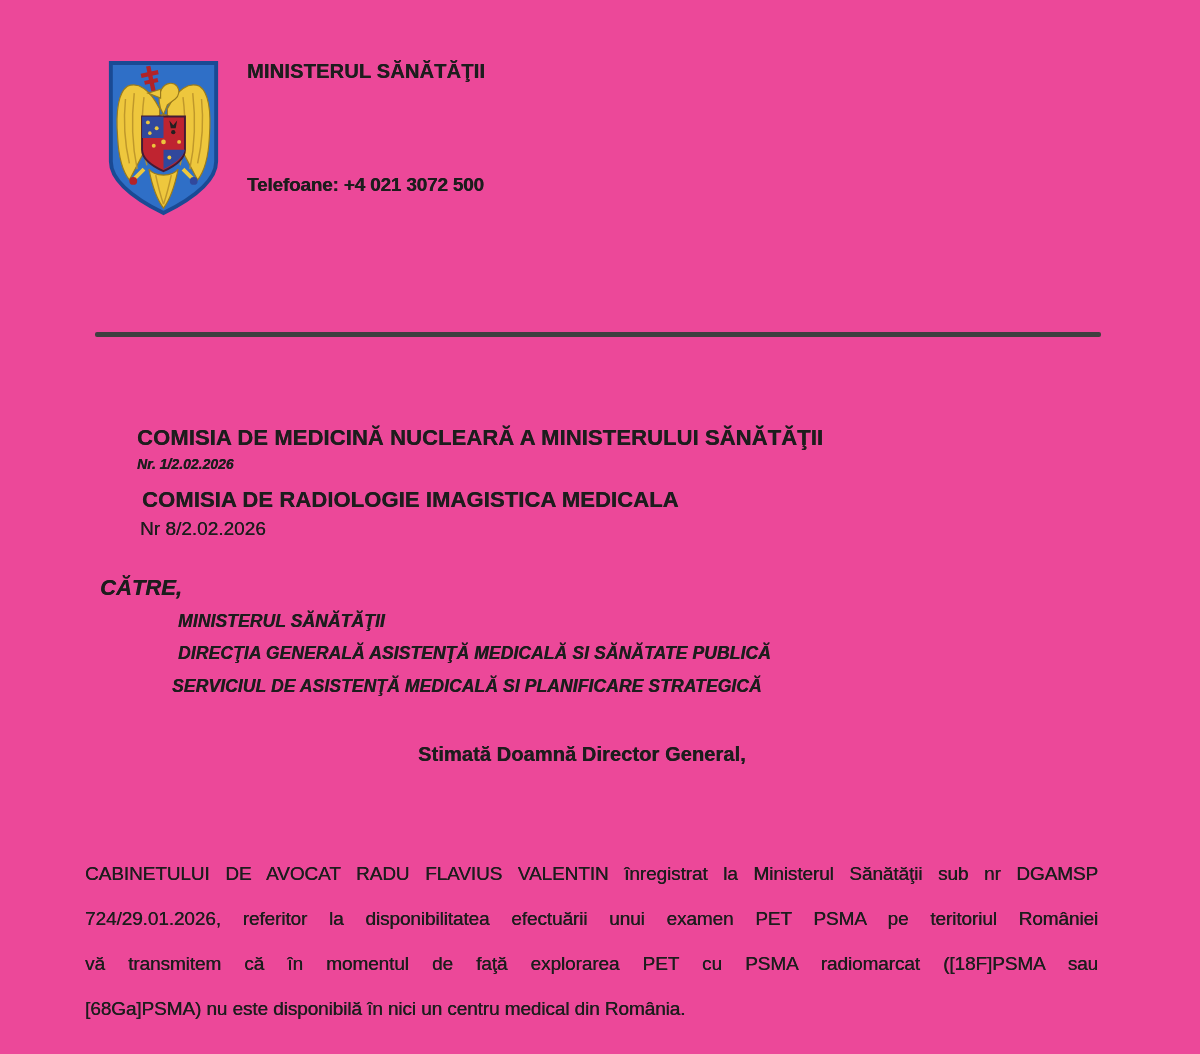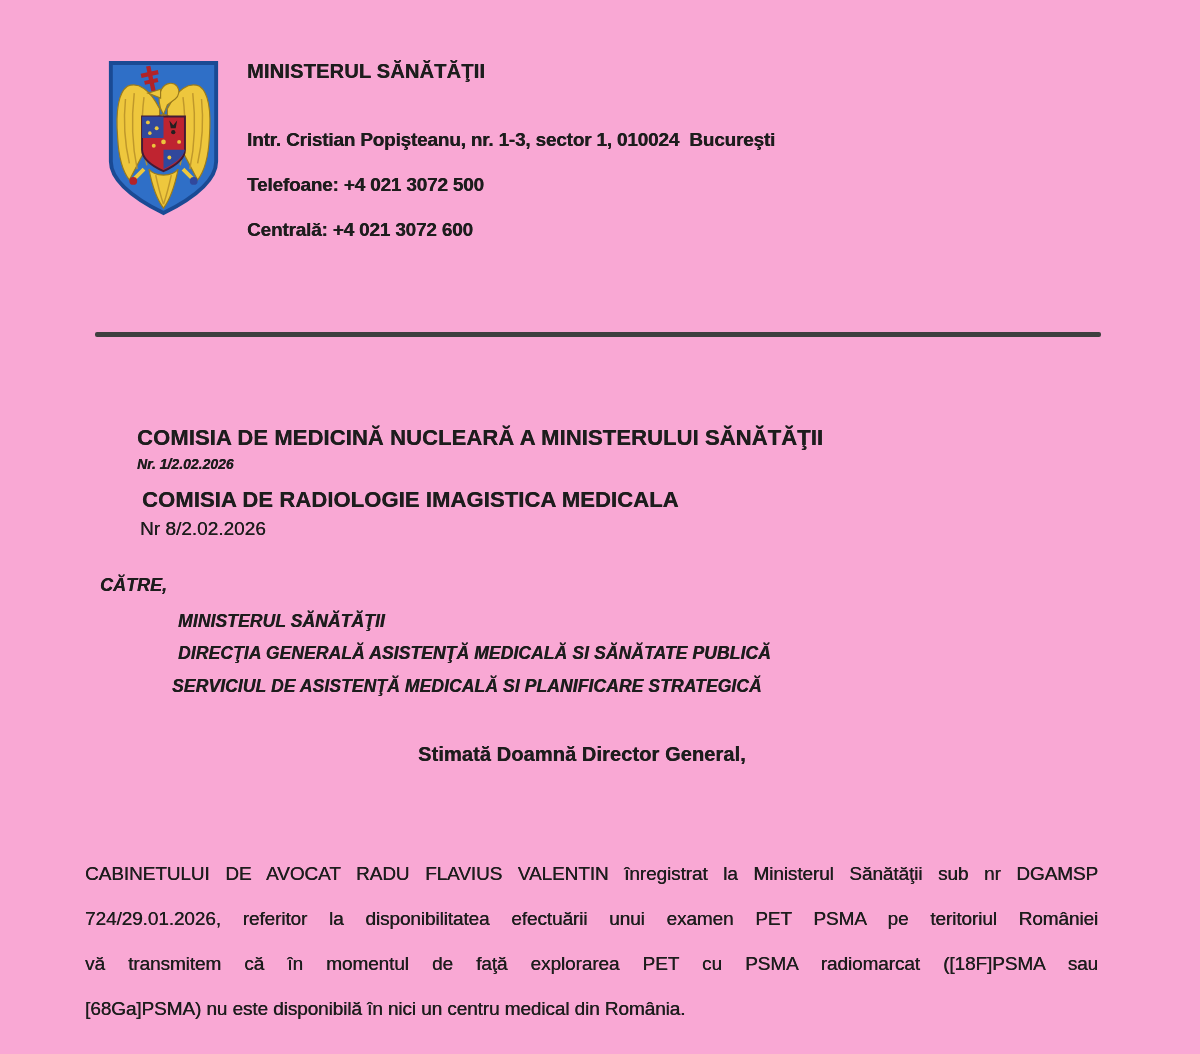--- a/index.html
+++ b/index.html
@@ -1,34 +1,34 @@
 <!DOCTYPE html>
 <html><head>
 <meta charset="utf-8">
 <style>
   html,body { margin:0; padding:0; }
   body { background:#e8e8e8; }
   .page {
     position:relative;
     width:1200px; height:1054px;
     margin:0 auto;
-    background:#f9a8d4;
+    background:#ec4899;
     overflow:hidden;
     font-family:"Liberation Sans","DejaVu Sans",sans-serif;
     color:#1d1d1d;
   }
   .abs { position:absolute; }
   .scan { text-shadow:0.35px 0 0 currentColor; }   
   .hline { white-space:pre; font-weight:700; letter-spacing:-0.2px; font-size:19px; line-height:1.25; }
   .ministry-name { font-size:20px; font-weight:700; letter-spacing:0.2px; }
   .divider { background:#3f3f3f; border-radius:2px; }
   .com-bold { font-size:22px; font-weight:700; letter-spacing:0.1px; white-space:pre; }
   .com-bold-italic { font-size:14px; font-weight:700; font-style:italic; white-space:pre; }
   .com-normal { font-size:19px; font-weight:400; white-space:pre; }
-  .to-label { font-size:18px; font-weight:600; font-style:italic; }
+  .to-label { font-size:22px; font-weight:600; font-style:italic; }
   .to-line { font-size:17.5px; font-weight:600; font-style:italic; letter-spacing:0.1px; white-space:pre; }
   .salutation { font-size:20px; font-weight:700; letter-spacing:0.1px; }
   .bline {
     left:85px; width:1013px; height:32px;
     font-size:19px; line-height:27px; letter-spacing:-0.1px;
     overflow:hidden;
   }
   .bline.just { text-align:justify; text-align-last:justify; }
   .bline.just::after { content:""; display:inline-block; width:100%; height:0; }
   .bline.indent { text-indent:70px; }
@@ -87,23 +87,21 @@
         <circle cx="60" cy="84" r="2.4"></circle>
       </g>
 
       <path d="M40,112 L30,122 M80,112 L90,122" stroke="#eec73d" stroke-width="4"></path>
       <circle cx="29" cy="124" r="4" fill="#b22328"></circle>
       <circle cx="91" cy="124" r="4" fill="#31489c"></circle>
     </svg>
   </div>
 
   <div class="abs scan ministry-name" style="left:247px; top:60px;">MINISTERUL SĂNĂTĂŢII</div>
-  <div class="abs scan hline" style="left:247px; top:128px;">Intr. Cristian Popişteanu, nr. 1-3, sector 1, 010024  Bucureşti</div>
   <div class="abs scan hline" style="left:247px; top:173px;">Telefoane: +4 021 3072 500</div>
-  <div class="abs scan hline" style="left:247px; top:218px;">Centrală: +4 021 3072 600</div>
 
   <div class="abs divider" style="left:95px; top:332px; width:1006px; height:5px;"></div>
 
   <div class="abs scan com-bold" style="left:137px; top:425px;">COMISIA DE MEDICINĂ NUCLEARĂ A MINISTERULUI SĂNĂTĂŢII</div>
   <div class="abs scan com-bold-italic" style="left:137px; top:456px;">Nr. 1/2.02.2026</div>
   <div class="abs scan com-bold" style="left:142px; top:487px;">COMISIA DE RADIOLOGIE IMAGISTICA MEDICALA</div>
   <div class="abs scan com-normal" style="left:140px; top:518px;">Nr 8/2.02.2026</div>
 
   <div class="abs scan to-label" style="left:100px; top:575px;">CĂTRE,</div>
   <div class="abs scan to-line" style="left:178px; top:611px;">MINISTERUL SĂNĂTĂŢII</div>

